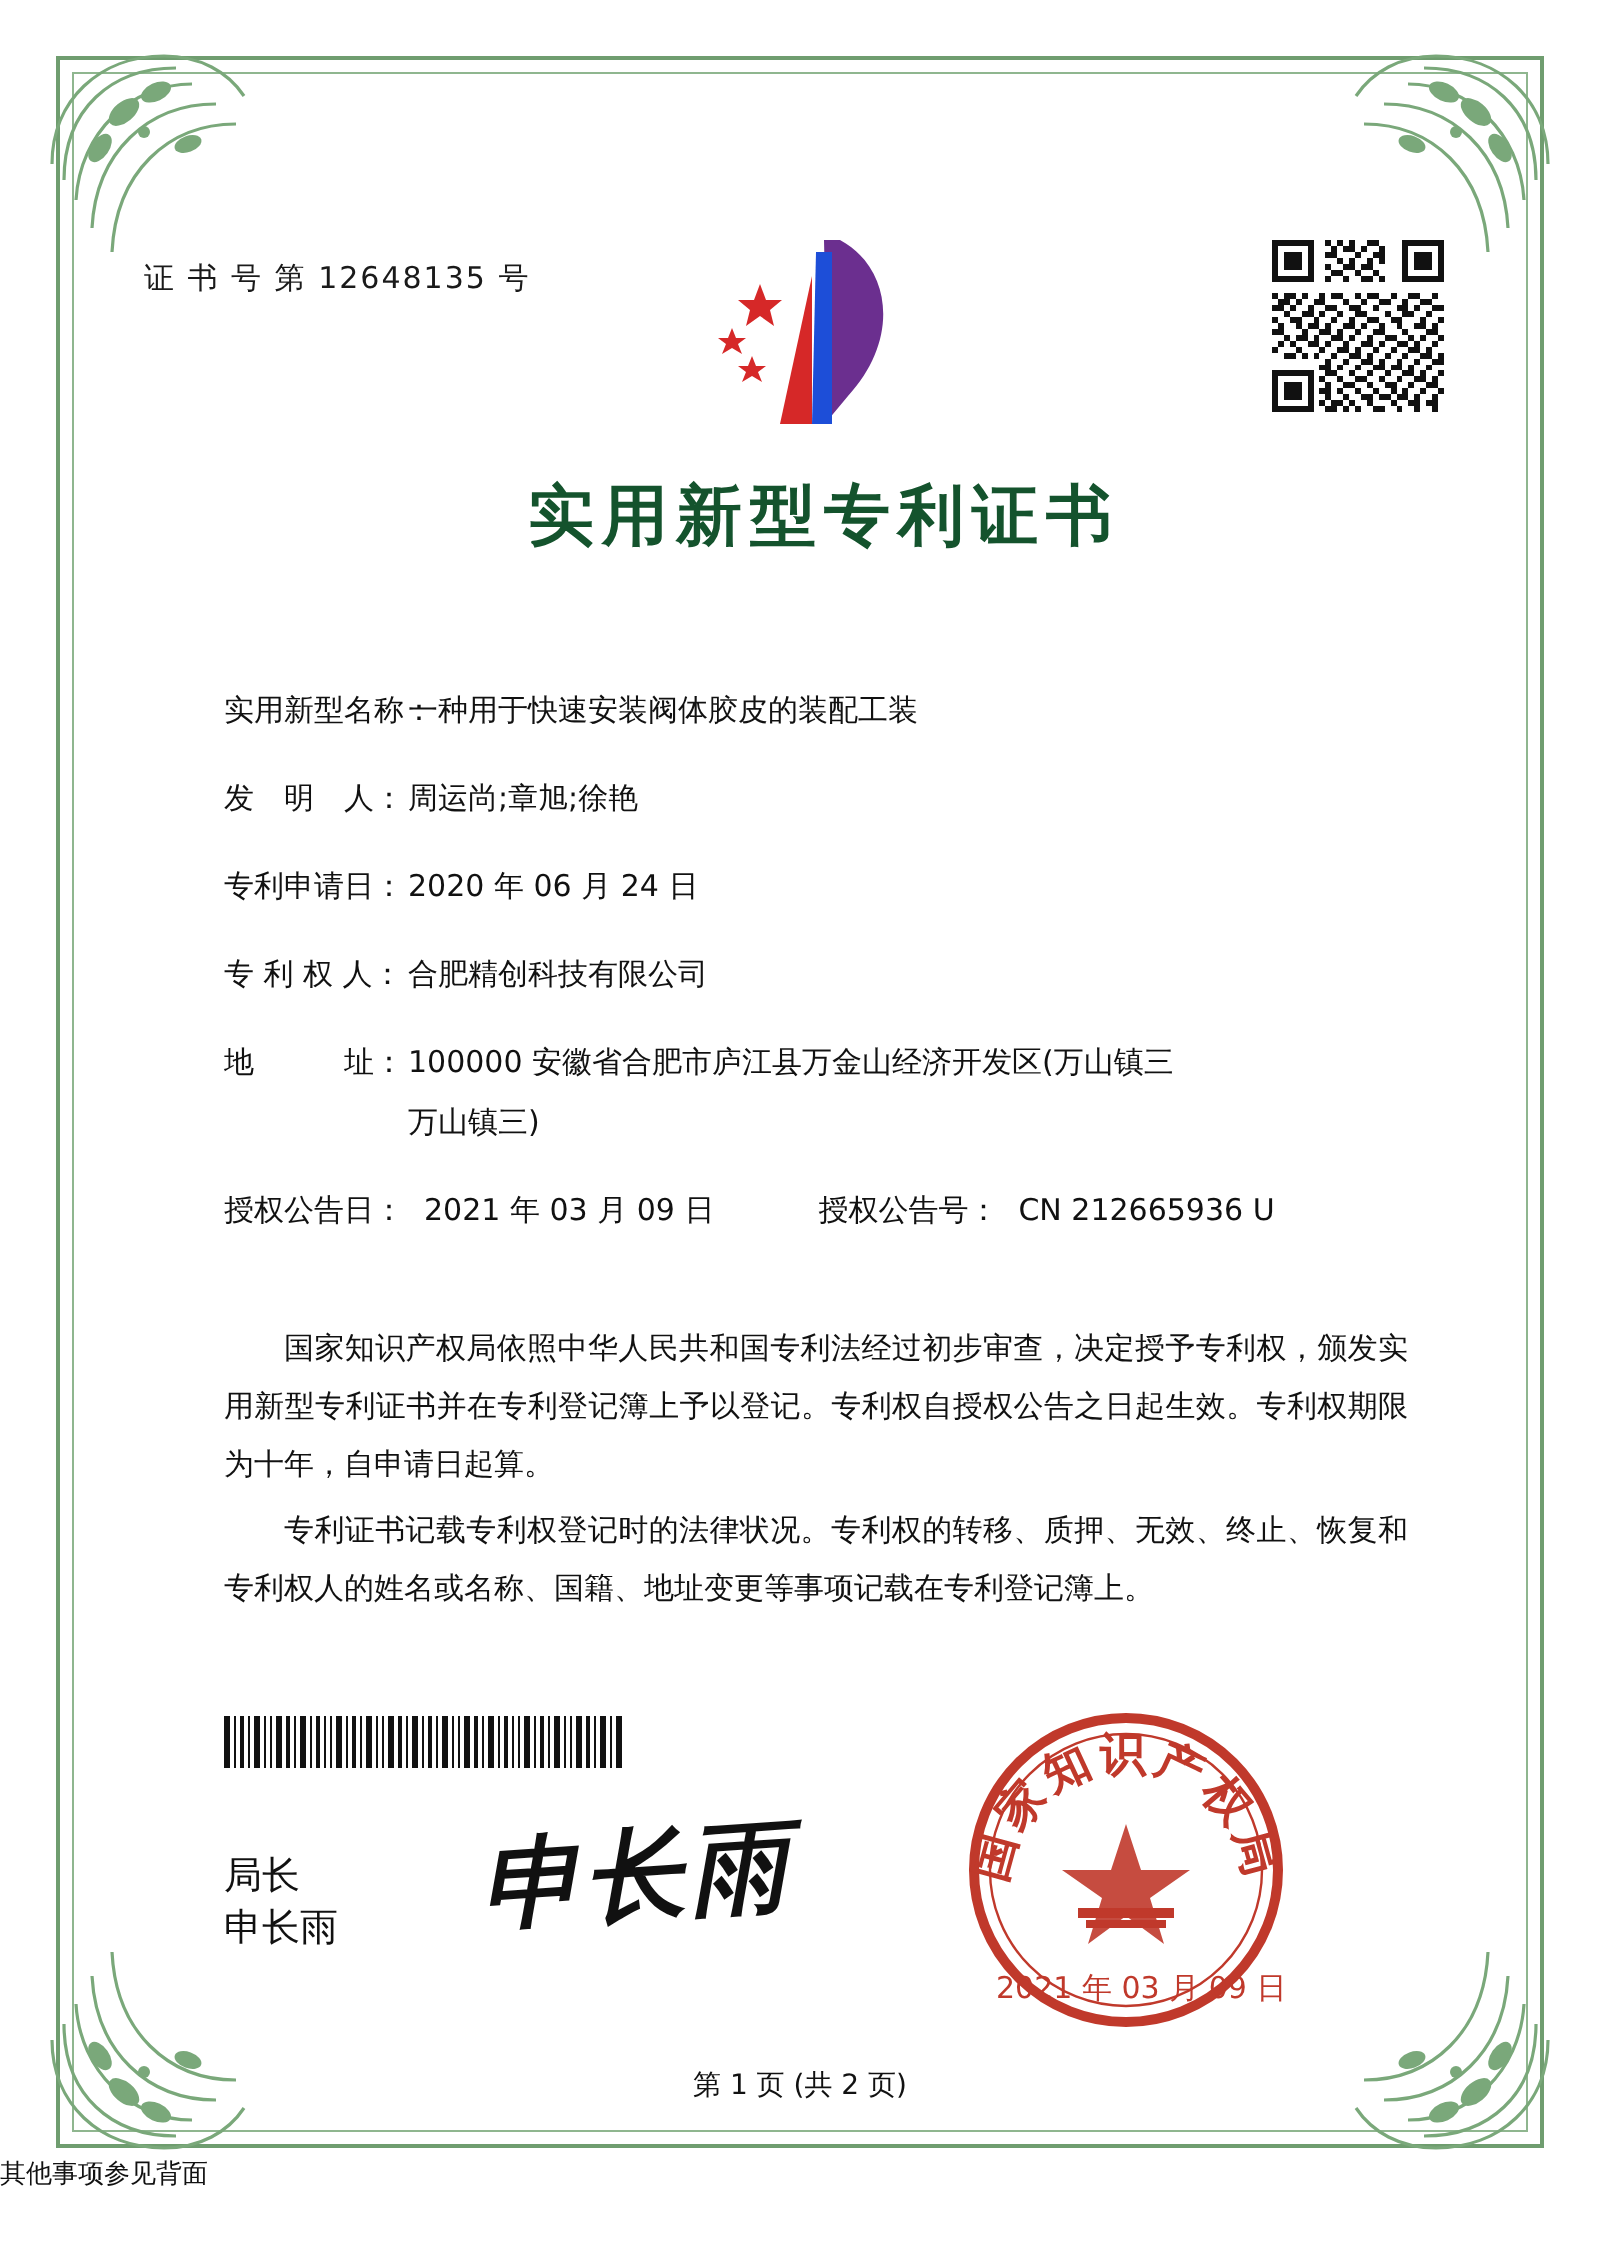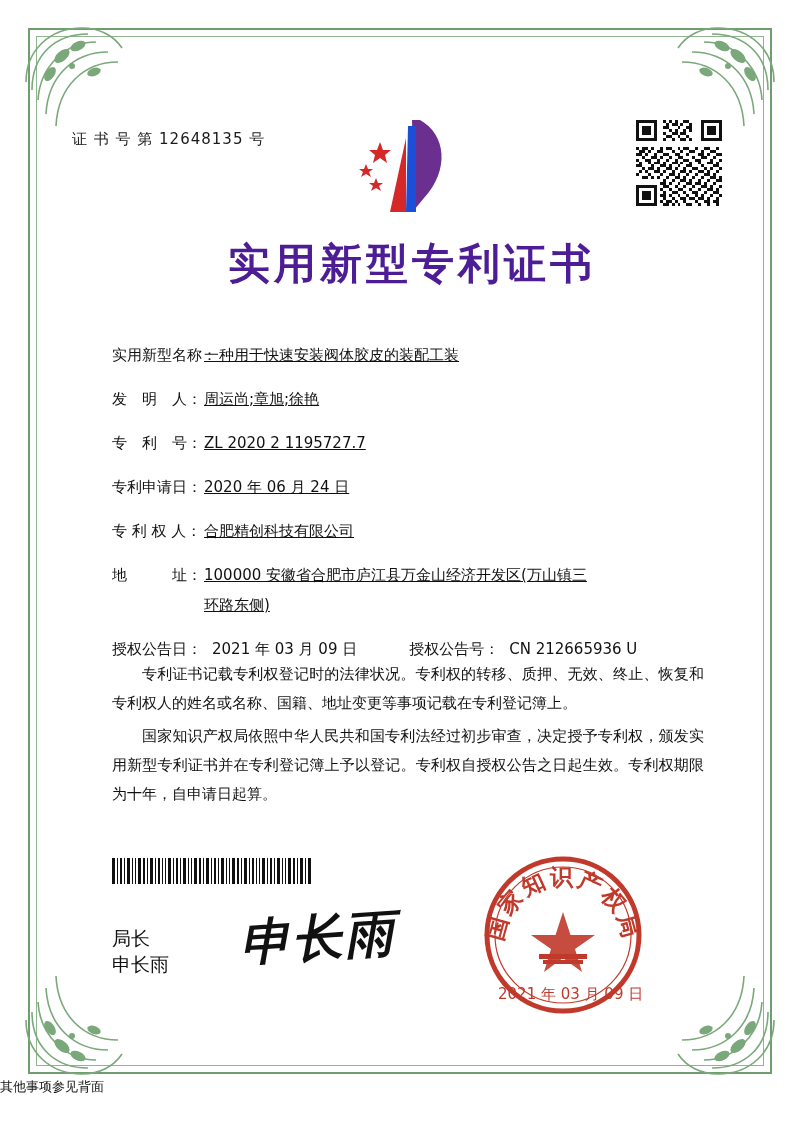--- a/index.html
+++ b/index.html
@@ -47,42 +47,42 @@
     position:absolute;left:350px;top:112px;width:110px;height:110px;
   }
   .qr{
     position:absolute;right:78px;top:120px;width:86px;height:86px;
   }
   .qr canvas,.qr svg{display:block}
 
   .title{
     position:absolute;left:0;right:0;top:236px;
     text-align:center;
-    font-size:42px;
+    font-size:33px;
     font-weight:bold;
     letter-spacing:4px;
-    color:#4c1d95;
+    color:#14532d;
     font-family:"DejaVu Sans","Liberation Sans",sans-serif;
     margin-left:24px;
   }
 
   
   .fields{
     position:absolute;left:112px;top:340px;right:96px;
     font-size:15px;
     line-height:30px;
     color:#111;
   }
   .row{display:flex;align-items:flex-start;margin-bottom:14px;}
   .lbl{
     width:92px;flex:0 0 92px;
     letter-spacing:0px;
     white-space:nowrap;
   }
-  .val{flex:1;text-decoration:underline;}
+  .val{flex:1;}
   .val .l2{display:block;}
   .row-inline{display:flex;align-items:flex-end;margin-bottom:2px;}
   .row-inline .grp{display:flex;align-items:flex-start;}
   .row-inline .grp.second{margin-left:52px;}
   .row-inline .lbl2{white-space:nowrap;margin-right:10px;}
 
   
   .paras{
     position:absolute;left:112px;right:96px;top:660px;
     font-size:15px;line-height:29px;color:#111;text-align:justify;
@@ -448,59 +448,55 @@
     <div class="row">
       <div class="lbl">实用新型名称：</div>
       <div class="val">一种用于快速安装阀体胶皮的装配工装</div>
     </div>
 
     <div class="row">
       <div class="lbl">发　明　人：</div>
       <div class="val">周运尚;章旭;徐艳</div>
     </div>
 
-    <div class="row">
-      <div class="lbl">专　利　号：</div>
-      <div class="val">ZL 2020 2 1195727.7</div>
-    </div>
 
     <div class="row">
       <div class="lbl">专利申请日：</div>
       <div class="val">2020 年 06 月 24 日</div>
     </div>
 
     <div class="row">
       <div class="lbl">专 利 权 人：</div>
       <div class="val">合肥精创科技有限公司</div>
     </div>
 
     <div class="row">
       <div class="lbl">地　　　址：</div>
       <div class="val">
         <span>100000 安徽省合肥市庐江县万金山经济开发区(万山镇三</span>
-        <span class="l2">环路东侧)</span>
+        <span class="l2">万山镇三)</span>
       </div>
     </div>
 
     <div class="row-inline">
       <div class="grp">
         <span class="lbl2">授权公告日：</span>
         <span>2021 年 03 月 09 日</span>
       </div>
       <div class="grp second">
         <span class="lbl2">授权公告号：</span>
         <span>CN 212665936 U</span>
       </div>
     </div>
 
   </div>
 
   <div class="paras">
+    <p>国家知识产权局依照中华人民共和国专利法经过初步审查，决定授予专利权，颁发实用新型专利证书并在专利登记簿上予以登记。专利权自授权公告之日起生效。专利权期限为十年，自申请日起算。</p>
     <p>专利证书记载专利权登记时的法律状况。专利权的转移、质押、无效、终止、恢复和专利权人的姓名或名称、国籍、地址变更等事项记载在专利登记簿上。</p>
-    <p>国家知识产权局依照中华人民共和国专利法经过初步审查，决定授予专利权，颁发实用新型专利证书并在专利登记簿上予以登记。专利权自授权公告之日起生效。专利权期限为十年，自申请日起算。</p>
   </div>
 
   <div class="barcode">
     <svg viewBox="0 0 200 26" shape-rendering="crispEdges">
       <g fill="#111">
         <rect x="0" y="0" width="3" height="26"></rect>
           <rect x="5" y="0" width="1" height="26"></rect>
         <rect x="8" y="0" width="2" height="26"></rect>
           <rect x="12" y="0" width="1" height="26"></rect>
         <rect x="15" y="0" width="3" height="26"></rect>
@@ -575,15 +571,16 @@
       </text>
       <g transform="translate(85,88)">
         <polygon points="0,-26 7.5,-3 32,-3 12,11 19,34 0,20 -19,34 -12,11 -32,-3 -7.5,-3" fill="#c0392b" opacity="0.9"></polygon>
         <rect x="-24" y="16" width="48" height="5" fill="#c0392b"></rect>
         <rect x="-20" y="22" width="40" height="4" fill="#c0392b"></rect>
       </g>
     </svg>
   </div>
   <div class="seal-date">2021 年 03 月 09 日</div>
 
+  <div class="page-num">第 1 页 (共 2 页)</div>
   <div class="footnote">其他事项参见背面</div>
 
 </div>
 
 </body></html>

